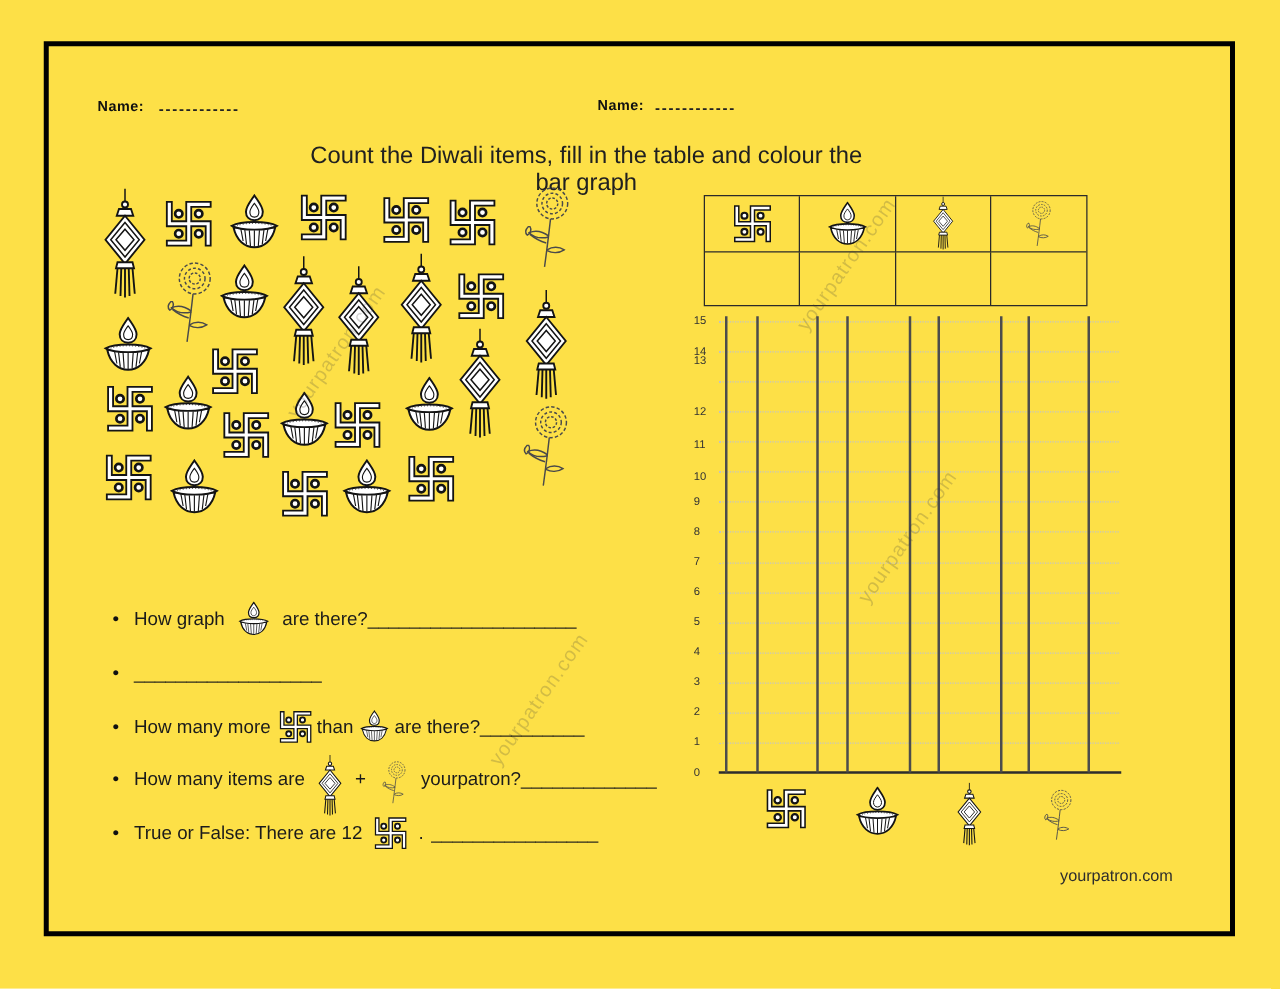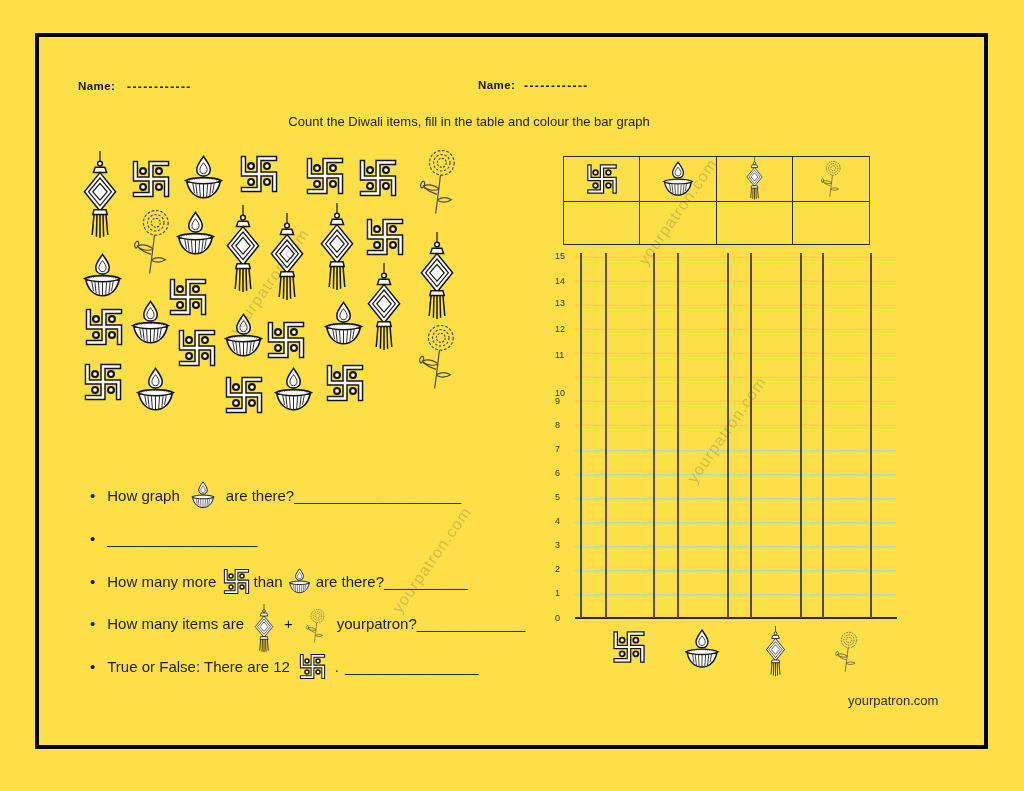--- a/index.html
+++ b/index.html
@@ -4,21 +4,21 @@
 <style>
   html,body{margin:0;padding:0;background:#fff;}
   .sheet{position:relative;width:1024px;height:791px;background:#fde047;overflow:hidden;
          font-family:"Liberation Sans",sans-serif;color:#1b1b1b;}
   .frame{position:absolute;left:35px;top:33px;width:953px;height:716px;
          border:4px solid #000;box-sizing:border-box;}
   
   .field-label{position:absolute;font-size:11.5px;font-weight:bold;letter-spacing:.4px;color:#111;}
   .field-dash{position:absolute;font-size:12px;font-weight:600;letter-spacing:1.4px;color:#222;}
   .title{position:absolute;left:232px;top:114px;width:474px;text-align:center;
-         font-size:13px;font-weight:500;color:#202020;}
+         font-size:19px;font-weight:500;color:#202020;}
   
   #scatter{position:absolute;left:0;top:0;width:1024px;height:791px;pointer-events:none;}
   
   .count-table{position:absolute;left:563px;top:156px;width:307px;height:89px;
                display:grid;grid-template-columns:repeat(4,1fr);grid-template-rows:45px 1fr;
                border:1.6px solid #2a2a2a;box-sizing:border-box;background:transparent;}
   .ct-cell{border-right:1.3px solid #2a2a2a;border-bottom:1.3px solid #2a2a2a;
            display:flex;align-items:center;justify-content:center;overflow:hidden;}
   .ct-cell:nth-child(4n){border-right:none;}
   .ct-cell:nth-child(n+5){border-bottom:none;}
@@ -251,27 +251,27 @@
       <div class="ylab" style="top: 242.15px;">5</div>
       <div class="grid" style="top: 247.65px;"></div>
       <div class="ylab" style="top: 218.08px;">6</div>
       <div class="grid" style="top: 223.58px;"></div>
       <div class="ylab" style="top: 194.01px;">7</div>
       <div class="grid" style="top: 199.51px;"></div>
       <div class="ylab" style="top: 169.94px;">8</div>
       <div class="grid" style="top: 175.44px;"></div>
       <div class="ylab" style="top: 145.87px;">9</div>
       <div class="grid" style="top: 151.37px;"></div>
-      <div class="ylab" style="top: 138px;">10</div>
+      <div class="ylab" style="top: 126px;">10</div>
       <div class="grid" style="top: 127.3px;"></div>
       <div class="ylab" style="top: 100px;">11</div>
       <div class="grid" style="top: 103.23px;"></div>
       <div class="ylab" style="top: 73.66px;">12</div>
       <div class="grid" style="top: 79.16px;"></div>
-      <div class="ylab" style="top: 48px;">13</div>
+      <div class="ylab" style="top: 33px;">13</div>
       <div class="grid" style="top: 55.09px;"></div>
       <div class="ylab" style="top: 25.52px;">14</div>
       <div class="grid" style="top: 31.02px;"></div>
       <div class="ylab" style="top: 1.45px;">15</div>
       <div class="grid" style="top: 6.95px;"></div>
       <div class="vline" style="left: 25px;"></div>
       <div class="vline" style="left: 50px;"></div>
       <div class="vline" style="left: 98px;"></div>
       <div class="vline" style="left: 122px;"></div>
       <div class="vline" style="left: 172px;"></div>

